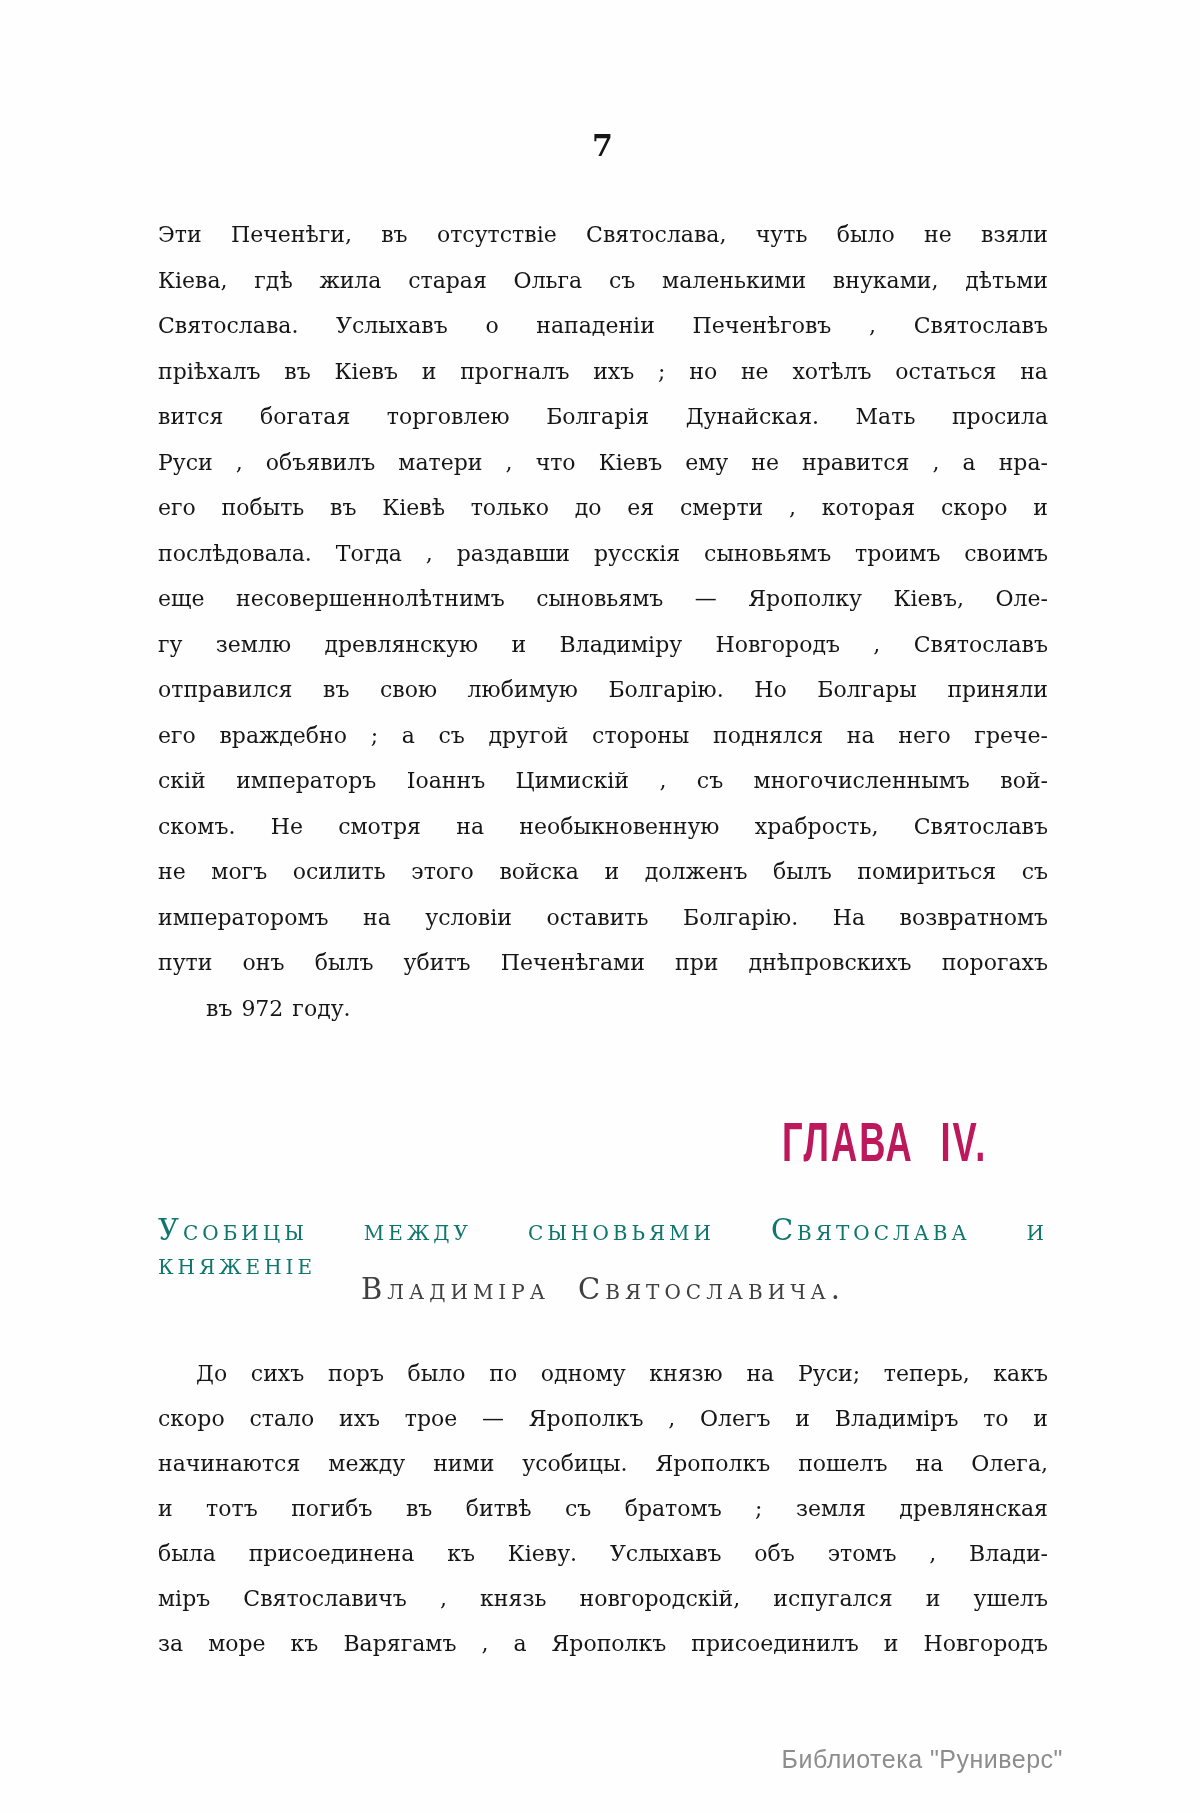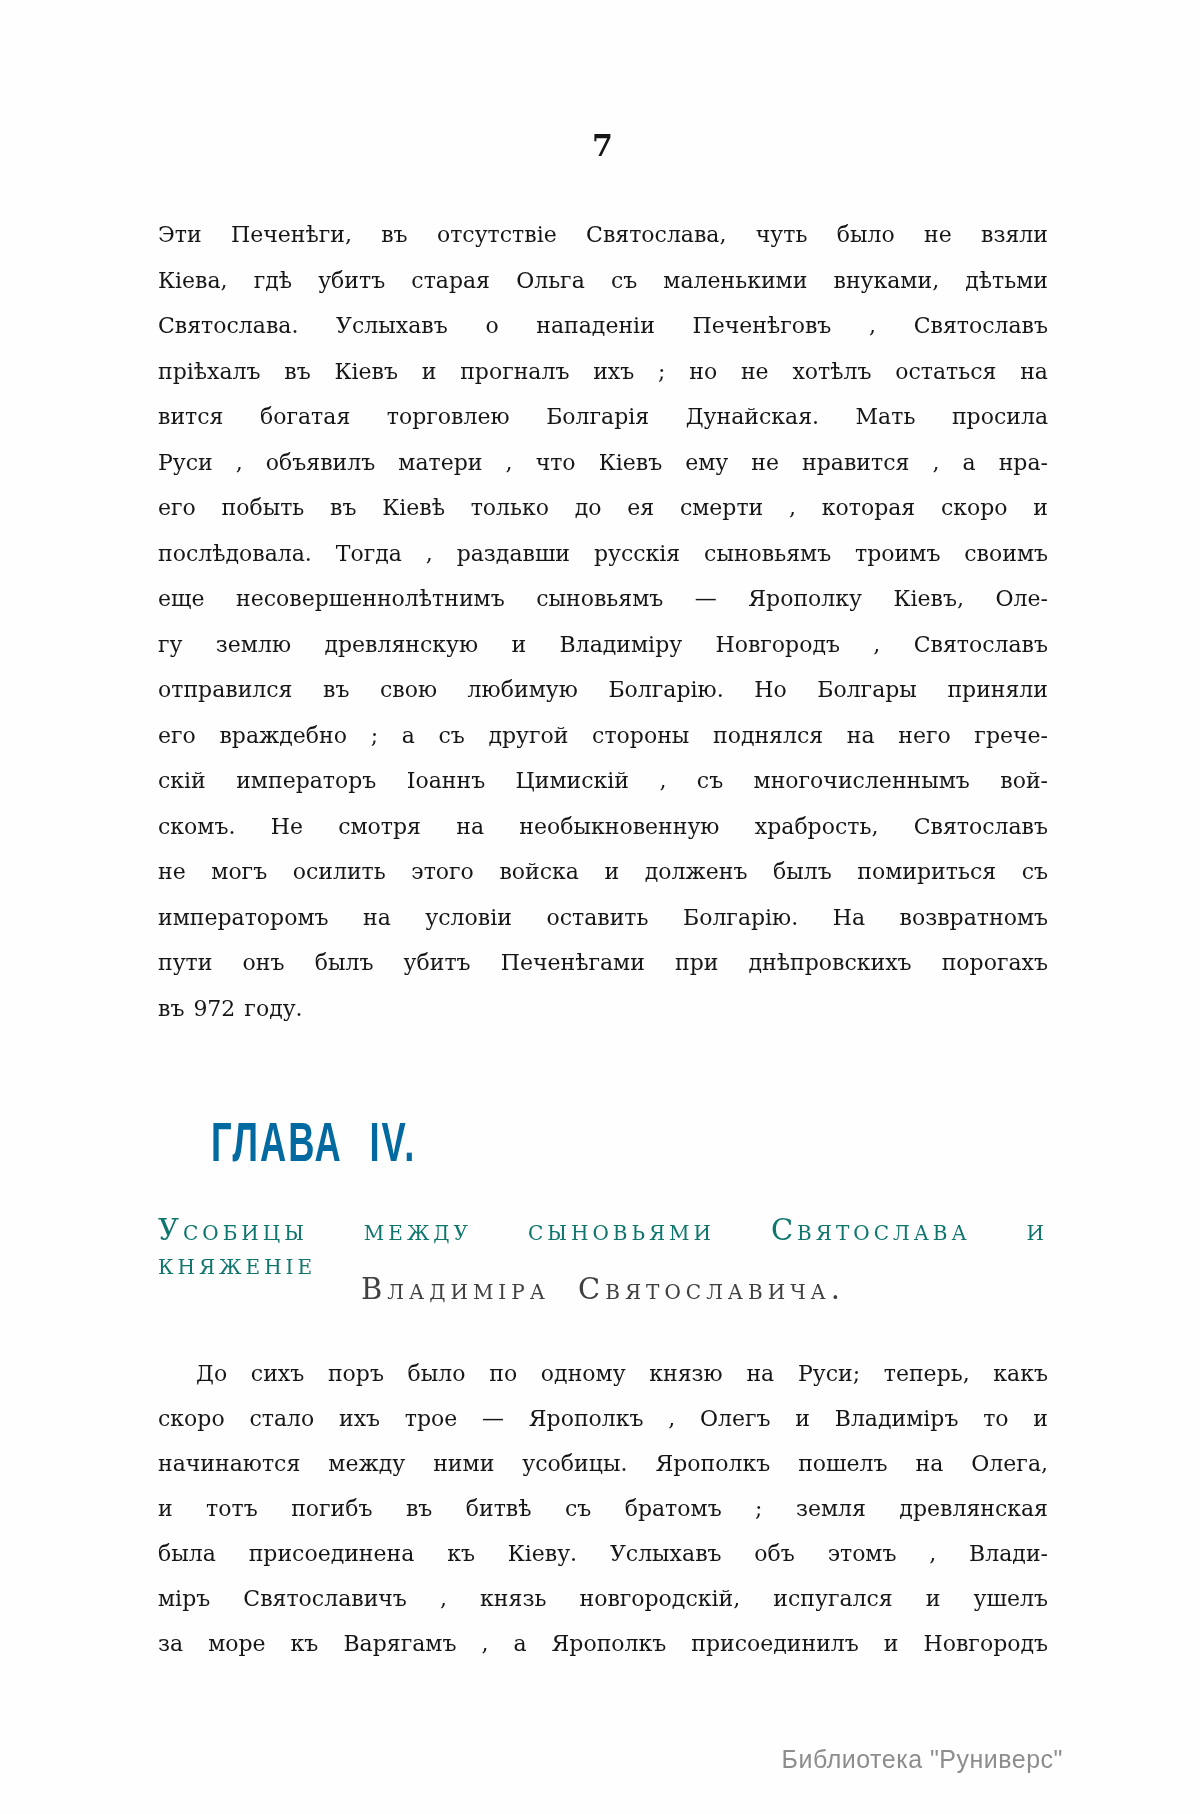--- a/index.html
+++ b/index.html
@@ -40,34 +40,35 @@
   .line {
     font-size: 22px;
     line-height: 45.5px;
     text-align: justify;
     text-align-last: justify;
     word-spacing: 2px;
   }
   .para-2 .line { line-height: 45px; }
   .line.last-line {
     text-align-last: left;
+    margin-left: 48px;
   }
   .line.indent {
     text-indent: 38px;
   }
   .chapter-heading {
     position: absolute;
     top: 1110px;
-    left: 158px;
+    left: 150px;
     width: 890px;
-    text-align: left;
+    text-align: right;
     font-family: "Liberation Sans", sans-serif;
     font-weight: bold;
     font-size: 55px;
-    color: #0369a1;
+    color: #be185d;
     white-space: nowrap;
   }
   .chapter-heading .condensed {
     display: inline-block;
     transform: scaleX(0.66);
     transform-origin: center;
     letter-spacing: 3px;
     word-spacing: 22px;
   }
   .subtitle-line-1 {
@@ -106,21 +107,21 @@
 </style>
 </head>
 <body>
 
 <div class="scan-page">
 
   <div class="page-number">7</div>
 
   <div class="para para-1">
     <div class="line">Эти Печенѣги, въ отсутствіе Святослава, чуть было не взяли</div>
-    <div class="line">Кіева, гдѣ убитъ старая Ольга съ маленькими внуками, дѣтьми</div>
+    <div class="line">Кіева, гдѣ жила старая Ольга съ маленькими внуками, дѣтьми</div>
     <div class="line">Святослава.  Услыхавъ о нападеніи Печенѣговъ , Святославъ</div>
     <div class="line">пріѣхалъ въ Кіевъ и прогналъ ихъ ;  но не хотѣлъ остаться на</div>
     <div class="line">вится богатая торговлею Болгарія  Дунайская.  Мать просила</div>
     <div class="line">Руси , объявилъ матери ,  что Кіевъ ему не нравится ,  а нра-</div>
     <div class="line">его побыть въ Кіевѣ только до ея смерти , которая скоро и</div>
     <div class="line">послѣдовала. Тогда , раздавши русскія сыновьямъ троимъ своимъ</div>
     <div class="line">еще несовершеннолѣтнимъ сыновьямъ — Ярополку Кіевъ, Оле-</div>
     <div class="line">гу землю древлянскую и Владиміру Новгородъ , Святославъ</div>
     <div class="line">отправился въ свою любимую Болгарію.  Но Болгары приняли</div>
     <div class="line">его враждебно ;  а съ другой стороны поднялся на него грече-</div>

